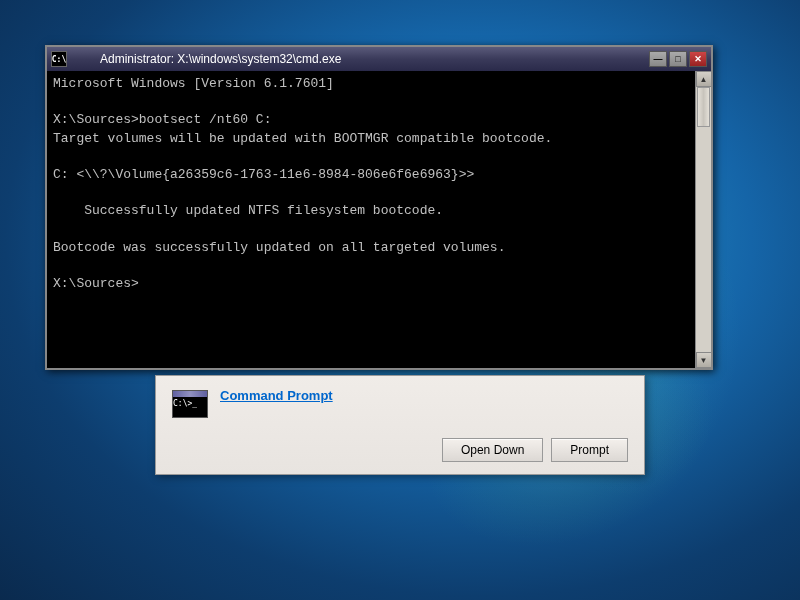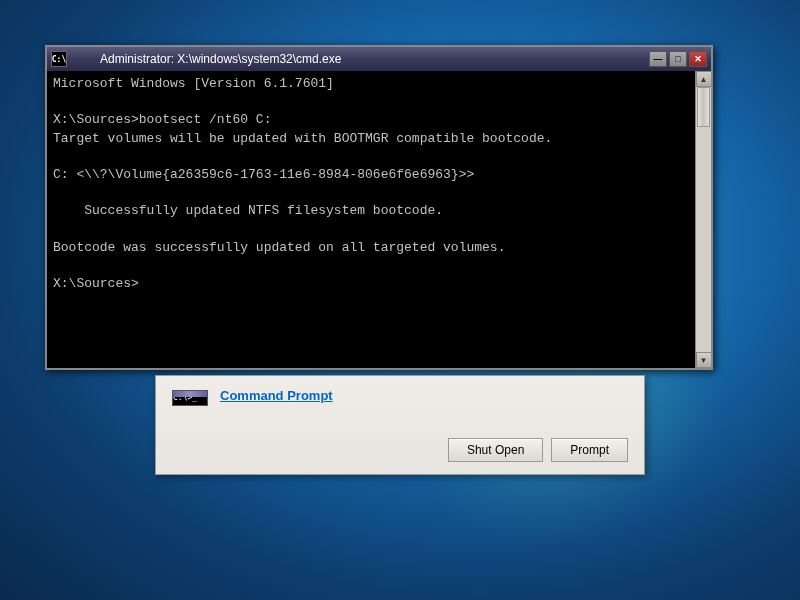--- a/index.html
+++ b/index.html
@@ -192,21 +192,21 @@
     }
 
     .dialog-content {
       display: flex;
       align-items: flex-start;
       gap: 12px;
     }
 
     .dialog-icon {
       width: 36px;
-      height: 16px;
+      height: 28px;
       background: #000;
       border: 1px solid #555;
       flex-shrink: 0;
       display: flex;
       align-items: center;
       justify-content: flex-start;
       position: relative;
       margin-top: 2px;
     }
 
@@ -312,18 +312,18 @@
     <div class="dialog-content">
       <div class="dialog-icon">
         <div class="dialog-icon-bar"></div>
         <div class="dialog-icon-inner">C:\&gt;_</div>
       </div>
       <div class="dialog-text-area">
         <span class="dialog-link">Command Prompt</span>
       </div>
     </div>
     <div class="dialog-buttons">
-      <button class="dialog-button">Shut Open</button>
+      <button class="dialog-button">Open Down</button>
       <button class="dialog-button">Prompt</button>
     </div>
   </div>
 
 </div>
 
 </body></html>

